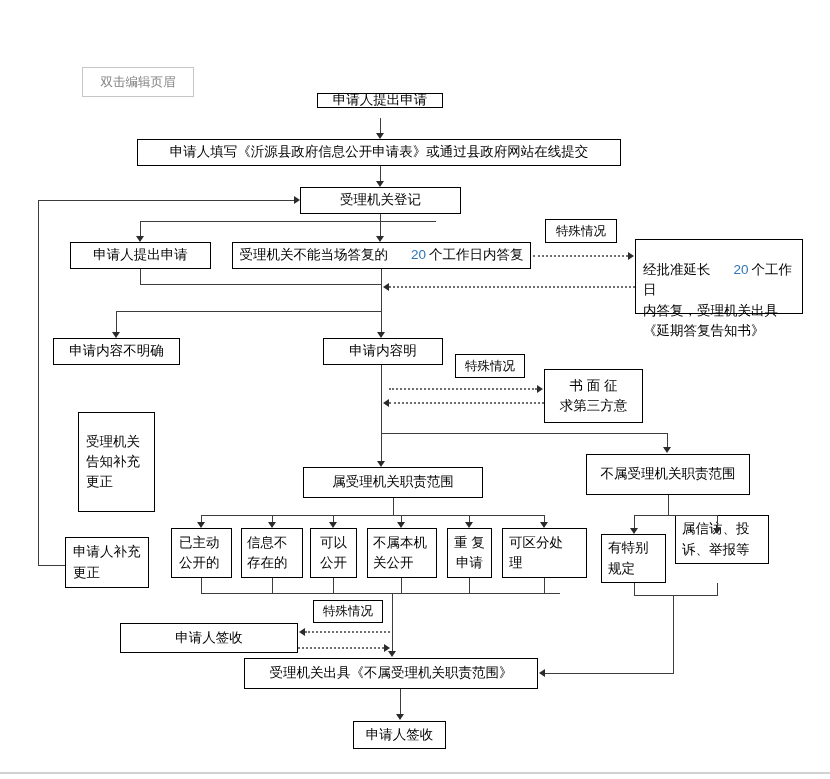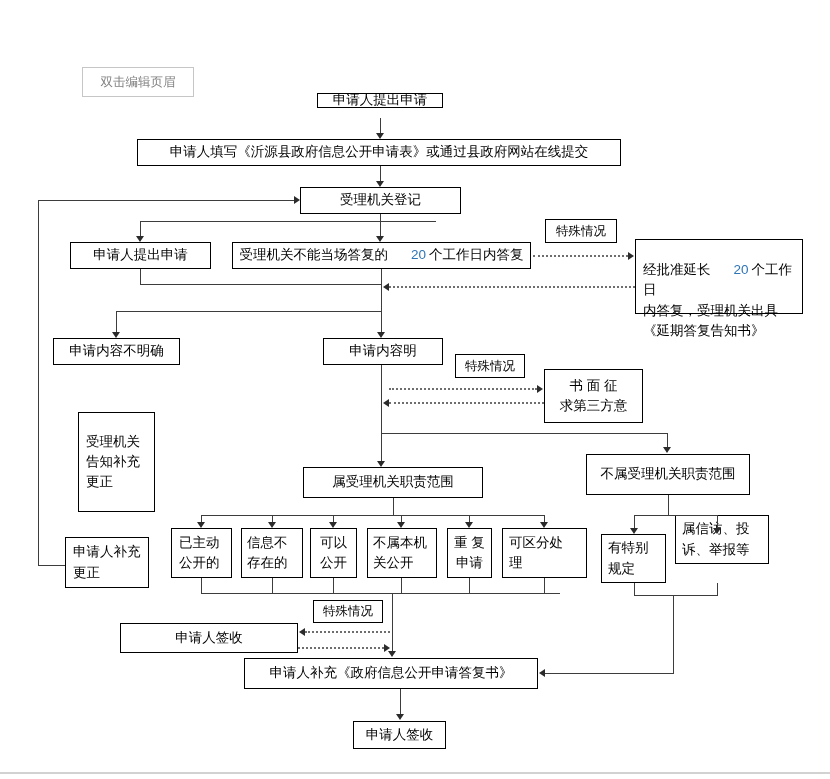--- a/index.html
+++ b/index.html
@@ -80,21 +80,21 @@
   <div class="box ta-l" style="left:601px;top:534px;width:65px;height:49px;padding-left:6px;">有特别
 规定</div>
 
   <div class="box ta-l" style="left:502px;top:528px;width:85px;height:50px;padding-left:6px;">可区分处
 理</div>
   <div class="box ta-l" style="left:675px;top:515px;width:94px;height:49px;padding-left:6px;">属信访、投
 诉、举报等</div>
 
   <div class="box sm" style="left:313px;top:600px;width:70px;height:23px;">特殊情况</div>
   <div class="box" style="left:120px;top:623px;width:178px;height:30px;">申请人签收</div>
-  <div class="box" style="left:244px;top:658px;width:294px;height:31px;">申请人补充《政府信息公开申请答复书》</div>
+  <div class="box" style="left:244px;top:658px;width:294px;height:31px;">受理机关出具《不属受理机关职责范围》</div>
   <div class="box" style="left:353px;top:721px;width:93px;height:28px;">申请人签收</div>
 
   <div class="vl" style="left:380px;top:118px;height:15px;"></div>
   <div class="ar ar-d" style="left:376px;top:133px;"></div>
 
   <div class="vl" style="left:380px;top:166px;height:15px;"></div>
   <div class="ar ar-d" style="left:376px;top:181px;"></div>
 
   <div class="hl" style="left:38px;top:565px;width:27px;"></div>
   <div class="vl" style="left:38px;top:200px;height:365px;"></div>

